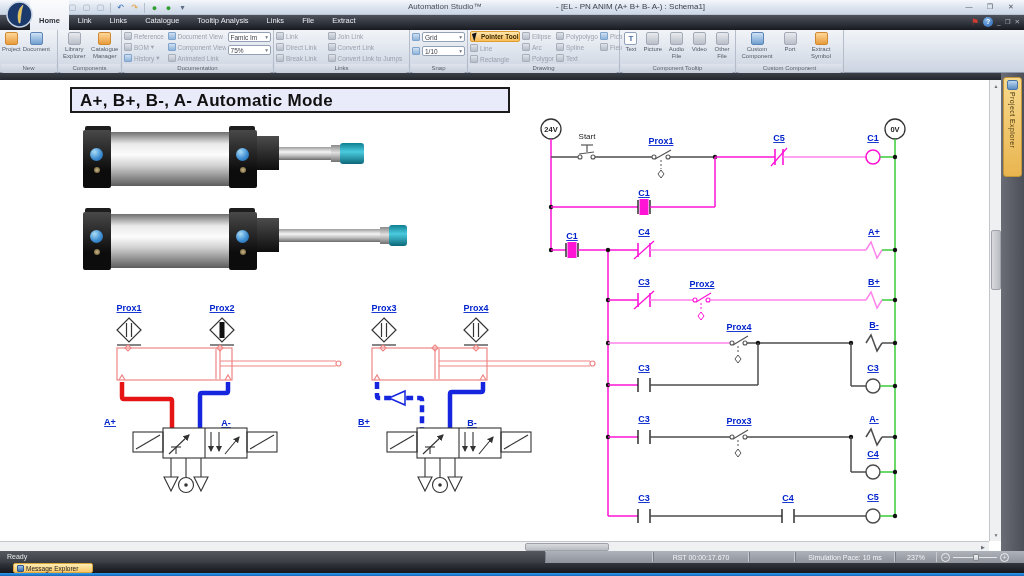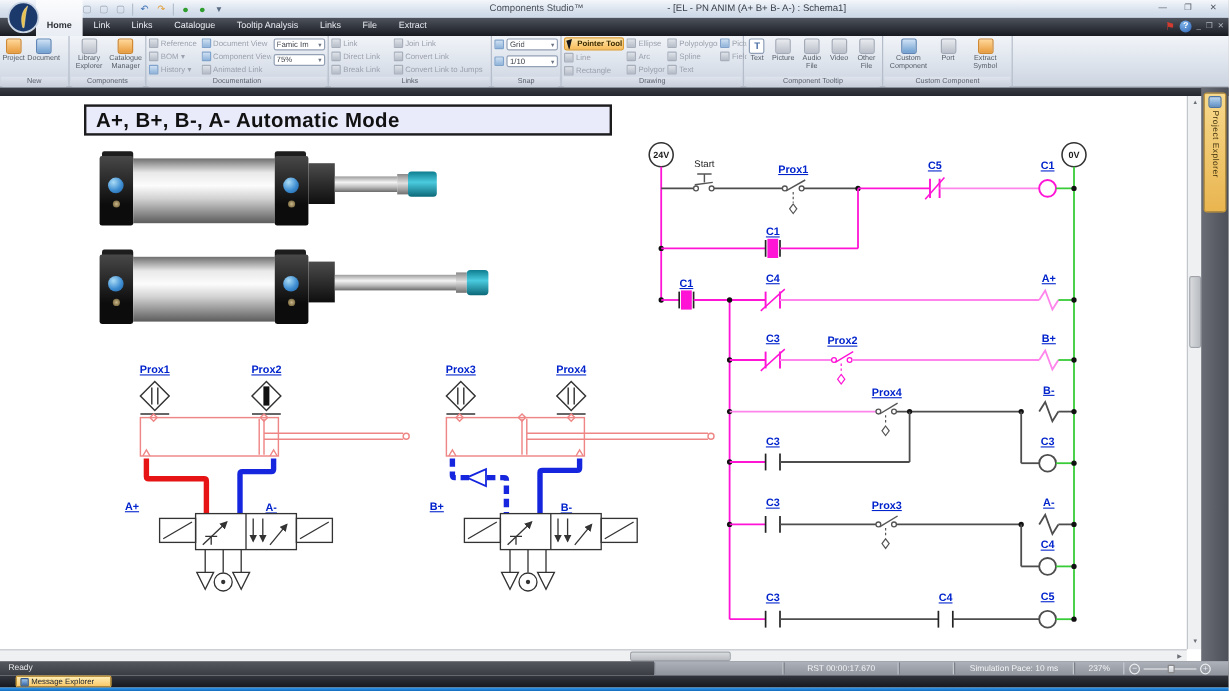--- a/index.html
+++ b/index.html
@@ -158,21 +158,21 @@
       <span class="qi pg">▢</span>
       <span class="qi pg">▢</span>
       <span class="qsep"></span>
       <span class="qi blue">↶</span>
       <span class="qi orange">↷</span>
       <span class="qsep"></span>
       <span class="qi green">●</span>
       <span class="qi green">●</span>
       <span class="qi">▾</span>
     </div>
-    <span class="apptitle">Components Studio™</span>
+    <span class="apptitle">Automation Studio™</span>
     <span class="doctitle">- [EL - PN   ANIM (A+ B+ B- A-) : Schema1]</span>
     <div class="winbtns">
       <span class="wb">—</span>
       <span class="wb">❐</span>
       <span class="wb">✕</span>
     </div>
   </div>
 
   <div class="tabrow">
     <div class="tabs">

